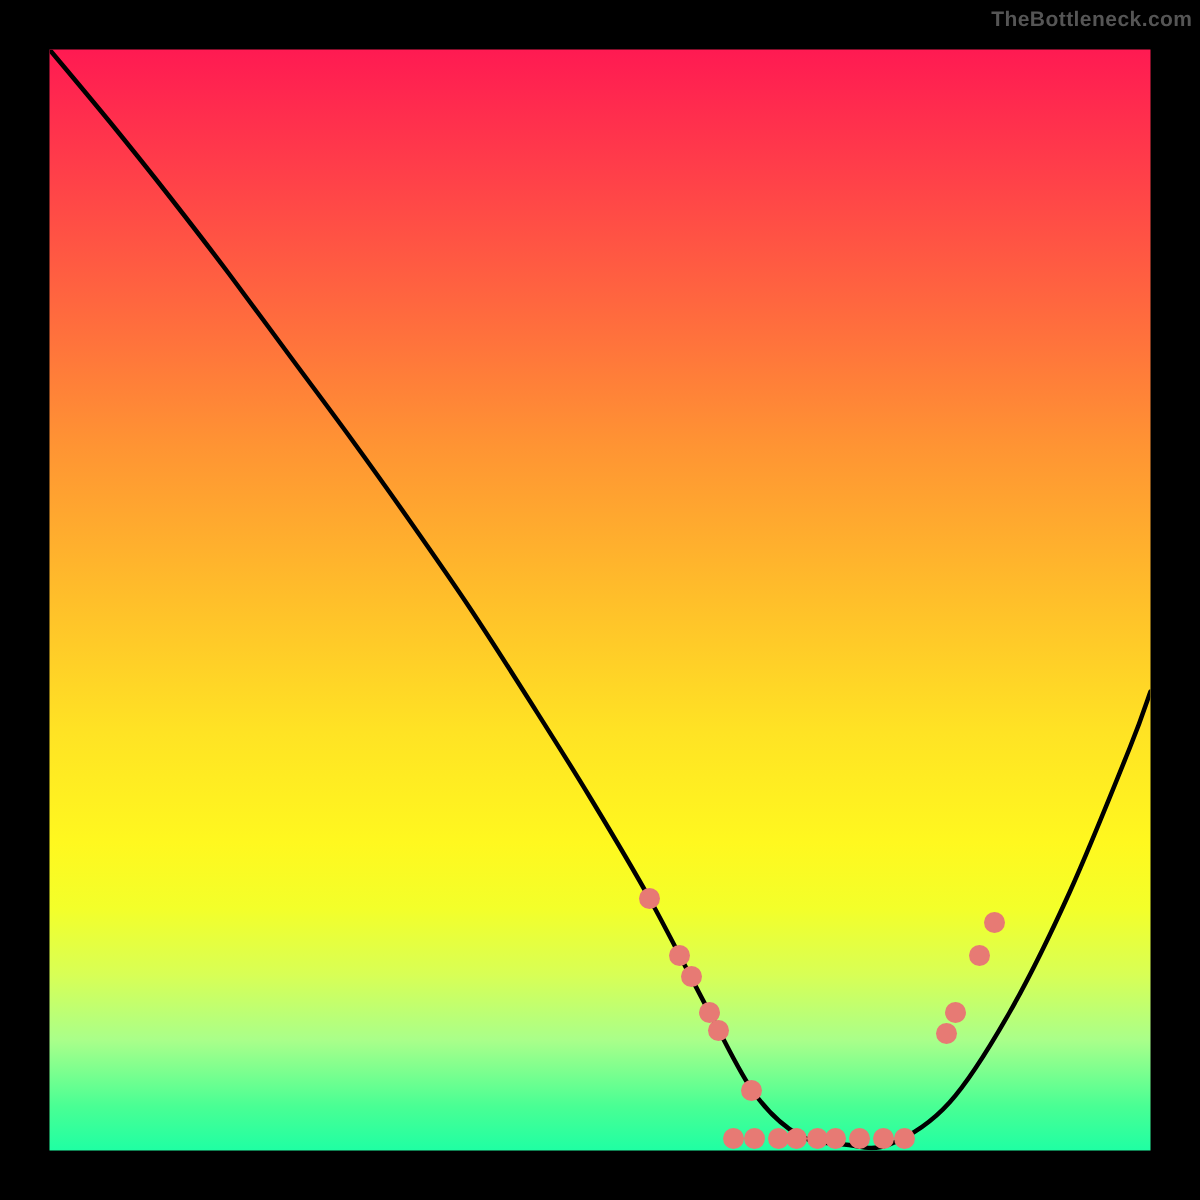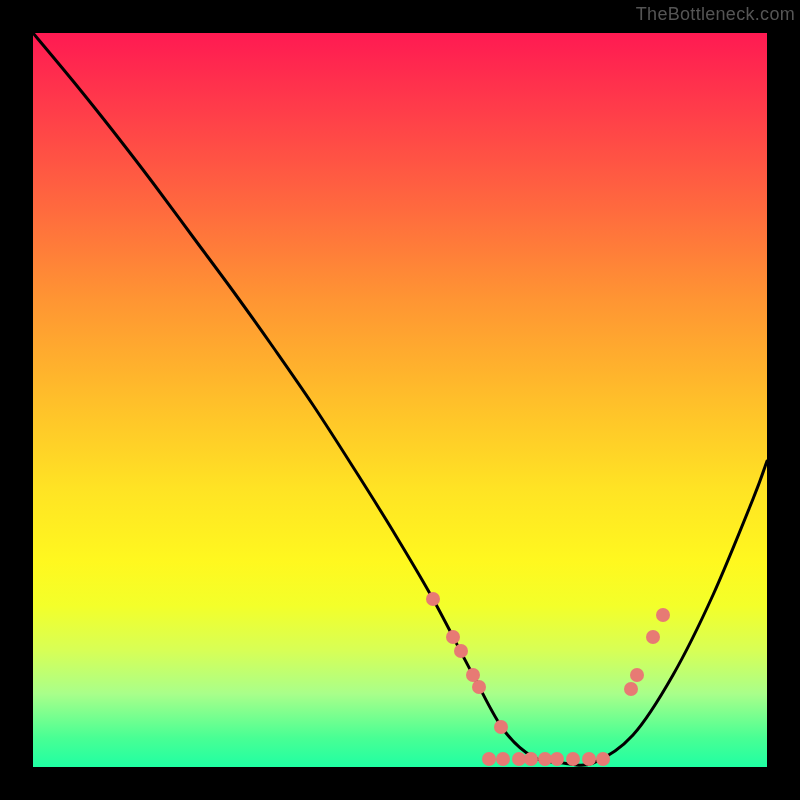--- a/index.html
+++ b/index.html
@@ -39,22 +39,22 @@
       #a9ff8a 90%,
       #49ff94 96%,
       #1fffa3 100%
     );
   }
   .attribution {
     position: absolute;
     right: 5px;
     top: 4px;
     color: #555;
-    font-size: 18px;
-    font-weight: 400;
+    font-size: 14px;
+    font-weight: 700;
     letter-spacing: 0.3px;
   }
   svg.curve {
     position: absolute;
     left: 0;
     top: 0;
     width: 734px;
     height: 734px;
   }
 </style>

